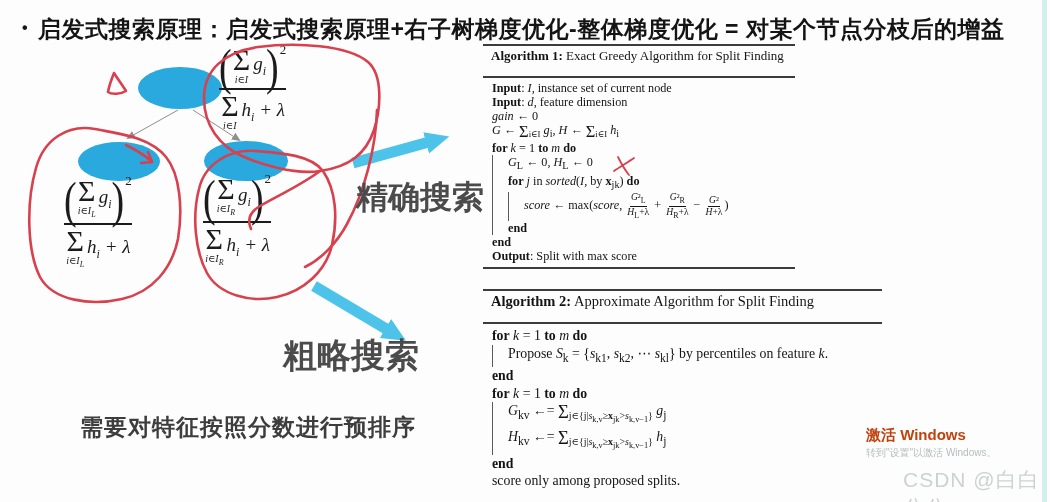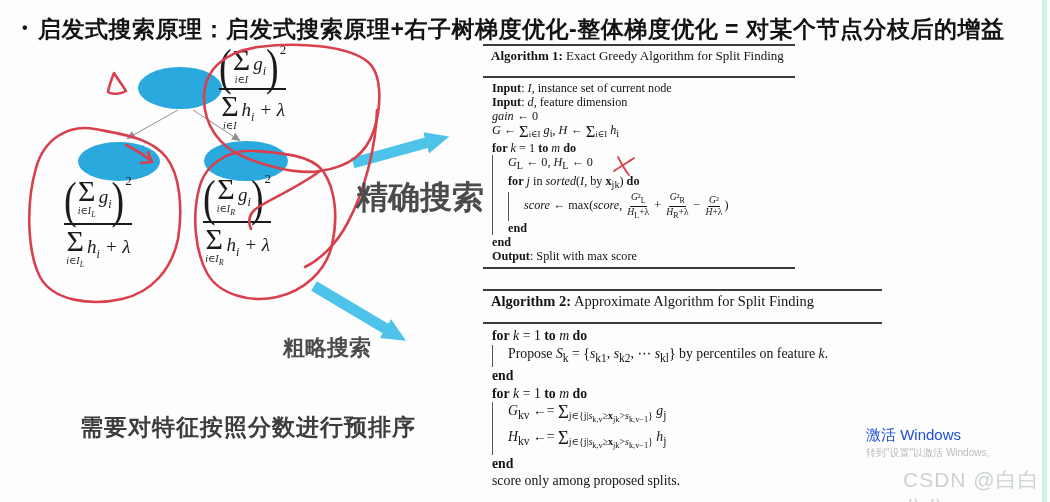--- a/index.html
+++ b/index.html
@@ -32,21 +32,21 @@
   .f-lim{font-size:10px;line-height:10px;font-style:italic;margin-top:1px;}
   .f-lim sub{font-size:8px;}
   .f-term{font-size:19px;font-style:italic;margin-left:2px;white-space:nowrap;}
   .f-term sub{font-size:12px;}
   .f-sq{font-size:13px;align-self:flex-start;margin:-4px 0 0 1px;}
   .f-bar{align-self:stretch;height:2px;background:#1b1b1b;margin:3px 0 2px 0;}
 
   
   .lbl{position:absolute;z-index:6;font-weight:bold;color:#4b4b4b;white-space:nowrap;}
   .lbl-exact{left:356px;top:176px;font-size:32px;}
-  .lbl-rough{left:283px;top:333px;font-size:22px;}
+  .lbl-rough{left:283px;top:333px;font-size:34px;}
   .lbl-presort{left:80px;top:412px;font-size:23px;color:#3d3d3d;letter-spacing:1px;}
 
   
   .overlay{position:absolute;left:0;top:0;z-index:5;pointer-events:none;}
 
   
   .algbox{position:absolute;background:transparent;color:#141414;
           font-family:"Liberation Serif","DejaVu Serif",serif;z-index:2;}
   .alg1{left:483px;top:44px;width:312px;}
   .alg2{left:483px;top:289px;width:399px;}
@@ -65,21 +65,21 @@
   .alg-text i{font-style:italic;}
   .ssum{font-size:1.35em;line-height:1;vertical-align:-0.18em;}
   .ssub{font-size:72%;}
   .ifrac{display:inline-flex;flex-direction:column;align-items:center;vertical-align:middle;
          line-height:1.1;margin:0 1px;}
   .alg1 .ifrac{font-size:9.6px;}
   .ifn{border-bottom:1px solid #141414;padding:0 1px;}
   .ifd{padding:0 1px;}
 
   
-  .wm-activate{position:absolute;left:866px;top:426px;font-size:15px;color:#1d4ed8;z-index:7;}
+  .wm-activate{position:absolute;left:866px;top:426px;font-size:15px;color:#c2410c;z-index:7;font-weight:bold;}
   .wm-activate-sub{position:absolute;left:866px;top:446px;font-size:10px;color:#b6bcbc;z-index:7;}
   .wm-csdn{position:absolute;left:903px;top:466px;font-size:21px;color:#ccd2d2;z-index:7;letter-spacing:1px;}
   .edge-strip{position:absolute;right:3px;top:0;width:5px;height:502px;background:#d2efeb;z-index:8;}
 </style>
 </head>
 <body>
 
 <div class="slide">
 
   <div class="title">

